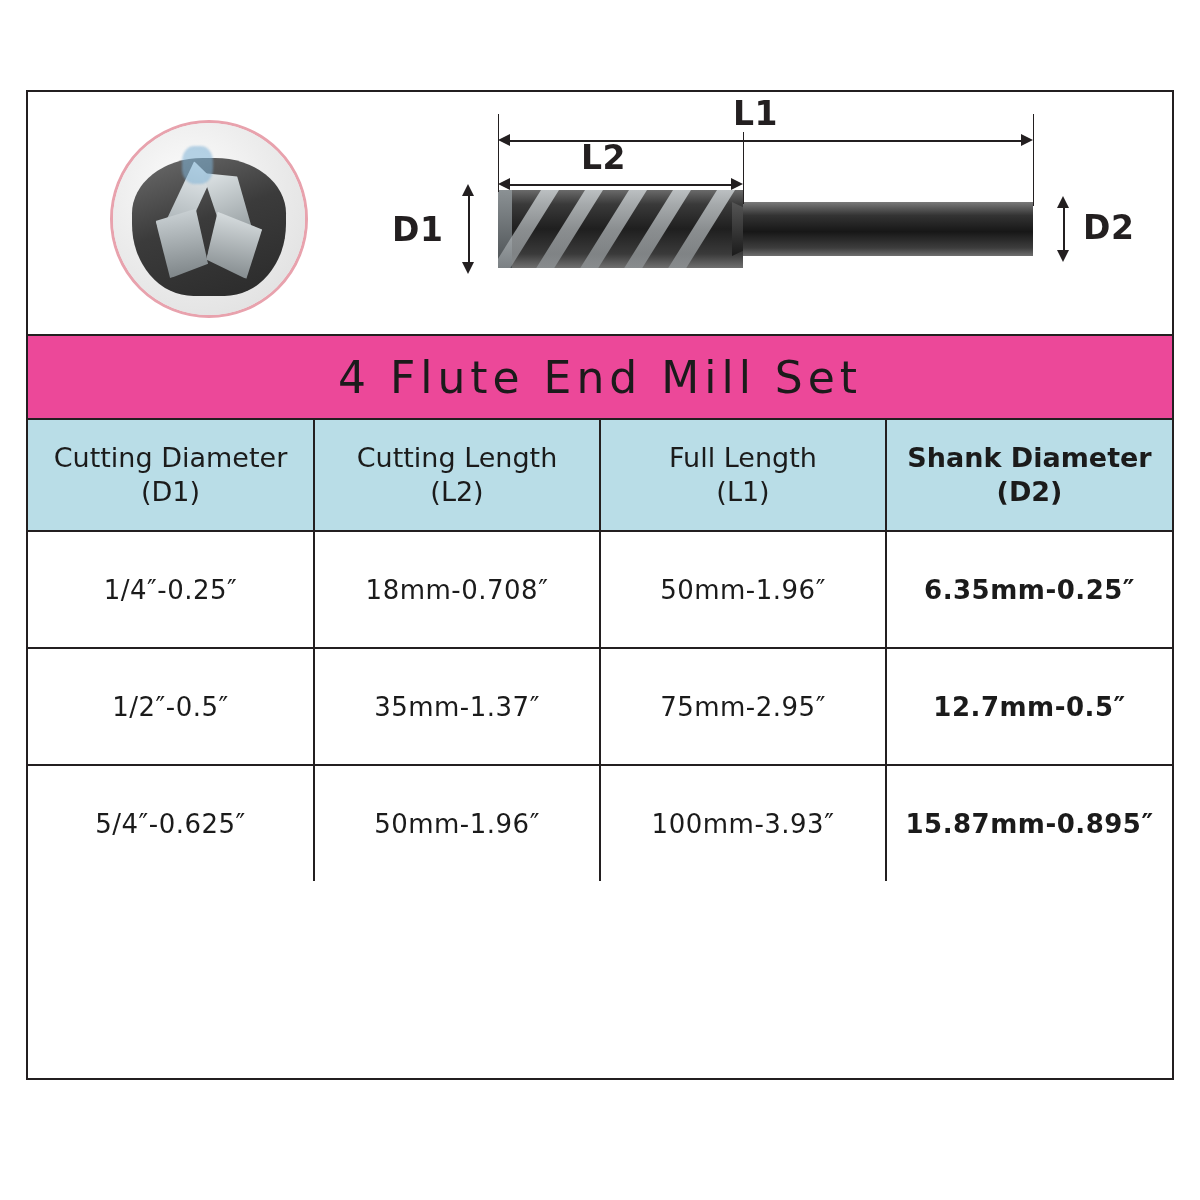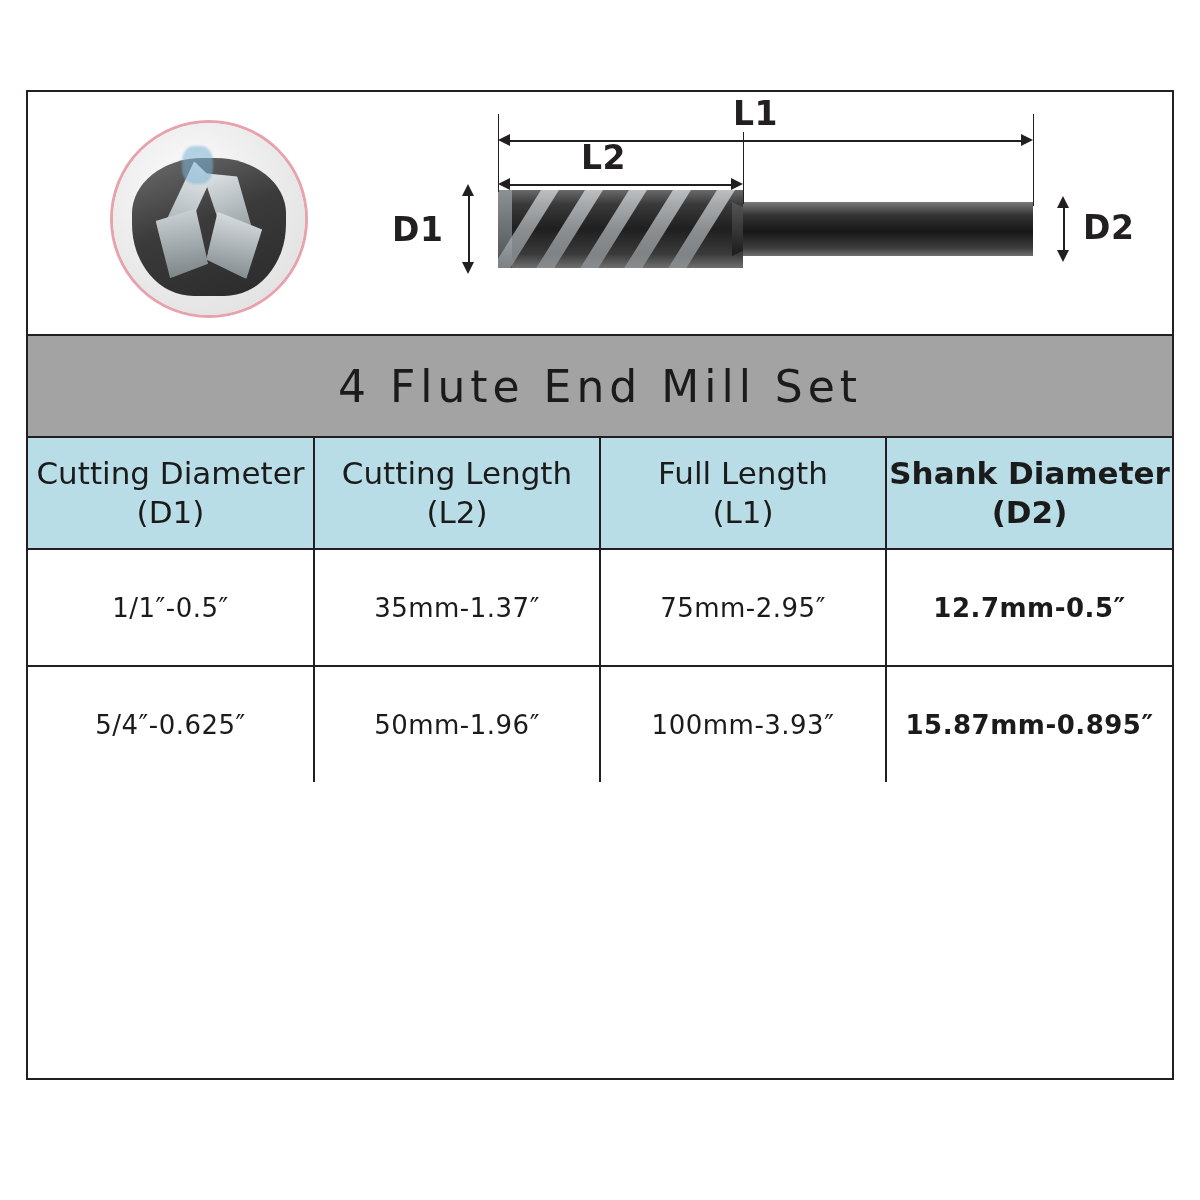--- a/index.html
+++ b/index.html
@@ -161,22 +161,22 @@
     position: absolute;
     font-family: "DejaVu Sans", sans-serif;
     font-weight: 700;
     font-size: 33px;
     color: #231f20;
     letter-spacing: .5px;
   }
 
   
   .title-bar {
-    height: 102px;
-    background: #a3a3a3;
+    height: 84px;
+    background: #ec4899;
     border-bottom: 2px solid #231f20;
     display: flex;
     align-items: center;
     justify-content: center;
     box-sizing: border-box;
   }
   .title-bar .title {
     font-family: "DejaVu Sans", sans-serif;
     font-size: 44px;
     color: #1b1b1b;
@@ -194,21 +194,21 @@
     border-left: none;
     text-align: center;
     font-family: "DejaVu Sans", sans-serif;
     color: #1b1b1b;
   }
   table.spec th:last-child, table.spec td:last-child { border-right: none; font-weight: bold; }
   table.spec tr:last-child td { border-bottom: none; }
   table.spec th {
     background: #b9dde7;
     height: 108px;
-    font-size: 31px;
+    font-size: 27px;
     font-weight: 400;
     line-height: 1.25;
   }
   table.spec td {
     height: 113px;
     font-size: 26px;
     letter-spacing: .5px;
   }
 </style>
 </head>
@@ -289,21 +289,27 @@
           <div>(L1)</div>
         </th>
         <th>
           <div>Shank Diameter</div>
           <div>(D2)</div>
         </th>
       </tr>
     </thead>
     <tbody>
       <tr>
-        <td>1/1″-0.5″</td>
+        <td>1/4″-0.25″</td>
+        <td>18mm-0.708″</td>
+        <td>50mm-1.96″</td>
+        <td>6.35mm-0.25″</td>
+      </tr>
+      <tr>
+        <td>1/2″-0.5″</td>
         <td>35mm-1.37″</td>
         <td>75mm-2.95″</td>
         <td>12.7mm-0.5″</td>
       </tr>
       <tr>
         <td>5/4″-0.625″</td>
         <td>50mm-1.96″</td>
         <td>100mm-3.93″</td>
         <td>15.87mm-0.895″</td>
       </tr>

